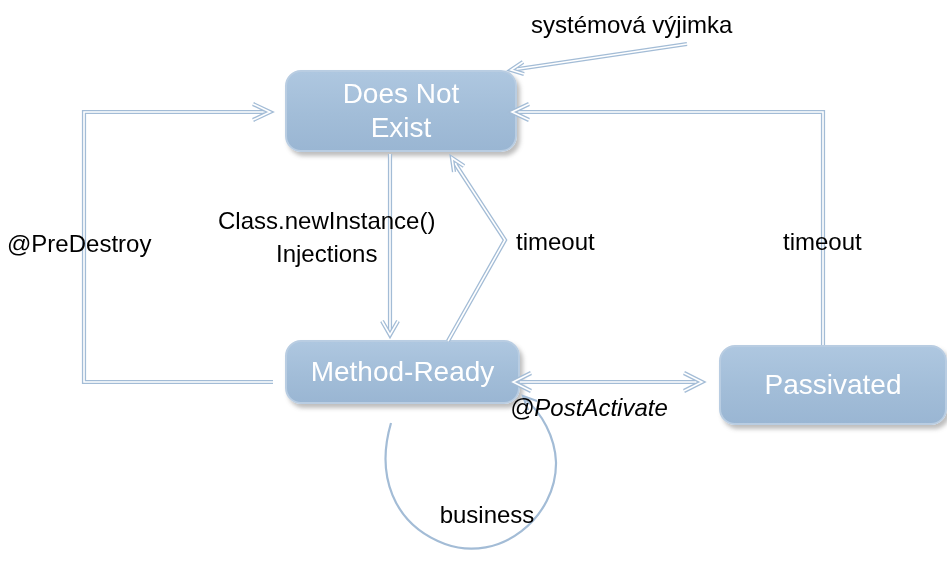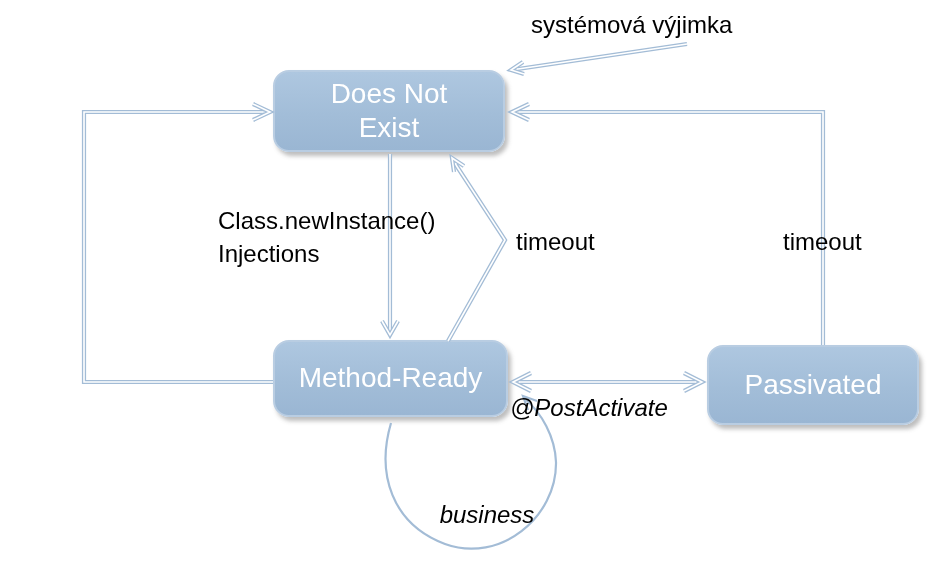--- a/index.html
+++ b/index.html
@@ -30,56 +30,58 @@
     box-shadow: 3px 4px 4px rgba(110,110,110,0.45);
     color: var(--box-text);
     font-size: 28px;
     line-height: 1.22;
     display: flex;
     flex-direction: column;
     align-items: center;
     justify-content: center;
     text-align: center;
     z-index: 1;
+    margin-left: 12px;
   }
   .edges-svg {
     position: absolute;
     left: 0; top: 0;
     width: 947px; height: 566px;
     z-index: 2;
     pointer-events: none;
   }
   .dbl   { stroke: var(--arrow); stroke-width: 4.2; fill: none; stroke-linejoin: miter; }
   .inner { stroke: #ffffff;      stroke-width: 1.6; fill: none; stroke-linejoin: miter; }
   .thin  { stroke: var(--arrow); stroke-width: 2.2; fill: none; }
   .edge-label {
     position: absolute;
     color: var(--label-text);
     font-size: 24px;
     line-height: 33px;
     white-space: nowrap;
     z-index: 3;
+    text-align: center;
   }
   .center { text-align: center; }
 </style>
 </head>
 <body>
 
 <div class="canvas">
 
   <div class="state-box" style="left:273px; top:70px; width:232px; height:82px;">
     <span>Does Not</span>
     <span>Exist</span>
   </div>
 
-  <div class="state-box" style="left:273px; top:340px; width:235px; height:77px;">
+  <div class="state-box" style="left:273px; top:340px; width:235px; height:64px;">
     <span>Method-Ready</span>
   </div>
 
-  <div class="state-box" style="left:707px; top:345px; width:212px; height:80px;">
+  <div class="state-box" style="left:707px; top:345px; width:228px; height:80px;">
     <span>Passivated</span>
   </div>
 
   <svg class="edges-svg" viewBox="0 0 947 566">
 
     <g>
       <path class="dbl" d="M 273,382 H 84 V 112 H 264"></path>
         <path class="inner" d="M 273,382 H 84 V 112 H 264"></path>
       <path class="dbl" d="M 253,104 L 270,112 L 253,120"></path>
         <path class="inner" d="M 253,104 L 270,112 L 253,120"></path>
@@ -123,30 +125,31 @@
     </g>
 
     <g>
       <path class="thin" d="M 391,423 C 376,474 392,524 445,544 C 500,564 557,517 556,462 C 555,437 542,413 524,398"></path>
       <path class="thin" d="M 528,410 L 523,396 L 537,401"></path>
     </g>
   </svg>
 
   <div class="edge-label" style="left:531px; top:8px;">systémová výjimka</div>
 
+  <div class="edge-label" style="left:7px; top:227px;">@PreDestroy</div>
 
   <div class="edge-label" style="left:218px; top:204px;">
     <div>Class.newInstance()</div>
     <div>Injections</div>
   </div>
 
   <div class="edge-label" style="left:516px; top:225px;">timeout</div>
 
   <div class="edge-label" style="left:783px; top:225px;">timeout</div>
 
 
   <div class="edge-label" style="left:510px; top:391px;font-style:italic;">@PostActivate</div>
 
-  <div class="edge-label center" style="left:417px; top:499px; width:140px; line-height:32px;font-style:italic;">
+  <div class="edge-label center" style="left:417px; top:499px; width:140px; line-height:32px;">
     <div>business</div>
   </div>
 
 </div>
 
 </body></html>

